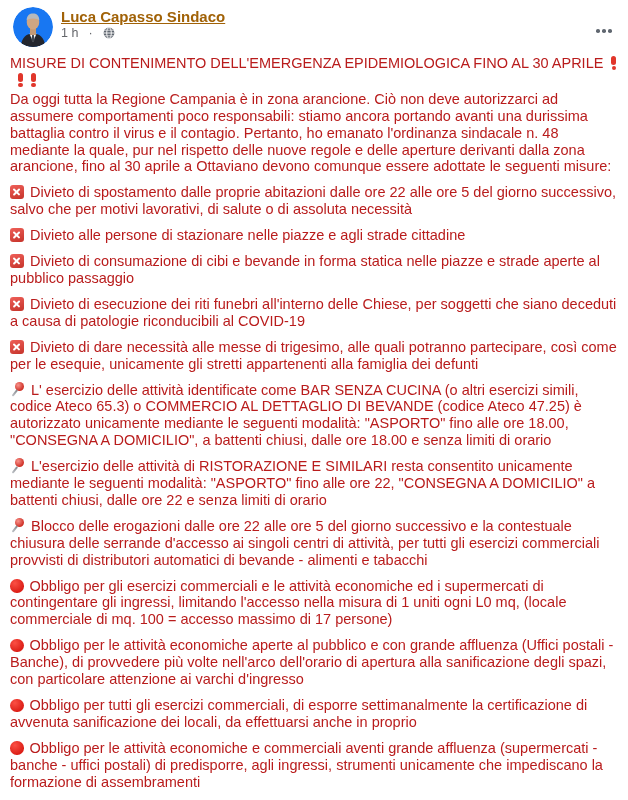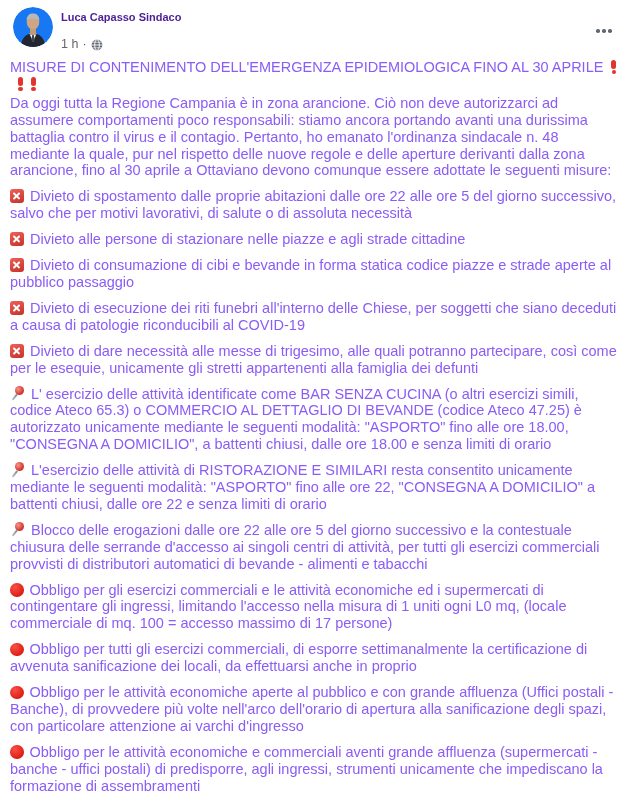--- a/index.html
+++ b/index.html
@@ -4,30 +4,30 @@
 <style>
   * { margin:0; padding:0; box-sizing:border-box; }
   html,body { background:#ffffff; }
   body { font-family:"Liberation Sans","DejaVu Sans",sans-serif; }
   .page { width:628px; height:800px; background:#fff; overflow:hidden; position:relative; }
 
   
   .header { display:flex; align-items:flex-start; padding:7px 12px 0 13px; }
   .avatar { width:40px; height:40px; border-radius:50%; overflow:hidden; flex:0 0 40px; cursor:pointer; }
   .header-text { margin-left:8px; flex:1; }
-  .author-name { font-size:11px; font-weight:bold; color:#4c1d95; line-height:19px; display:inline-block; cursor:pointer; }
-  .meta-row { display:flex; align-items:flex-end; gap:4px; margin-top:10px; }
+  .author-name { font-size:15px; font-weight:bold; color:#a16207; line-height:19px; display:inline-block; cursor:pointer;text-decoration:underline; }
+  .meta-row { display:flex; align-items:center; gap:10px; margin-top:0; }
   .timestamp { font-size:12.5px; color:#65676b; }
   .meta-sep { font-size:12.5px; color:#65676b; }
   .globe { display:inline-block; line-height:0; }
   .menu-btn { border:none; background:transparent; padding:6px 4px; cursor:pointer; margin-top:8px; }
   .dot { width:3.6px; height:3.6px; border-radius:50%; background:#606770; display:inline-block; margin-left:2.6px; }
 
   
-  .post-body { padding:5px 9px 0 10px; font-size:14.5px; line-height:16.9px; color:#8b5cf6; }
+  .post-body { padding:5px 9px 0 10px; font-size:14.5px; line-height:16.9px; color:#b91c1c; }
   .post-title { margin-top:3px; }
   .intro { margin-top:2px; }
   .item { margin-top:9px; }
 
   
   .icon { display:inline-block; position:relative; vertical-align:-2px; margin-right:6px; }
 
   .icon-cross-mark { width:14px; height:14px; border-radius:3px;
     background:linear-gradient(160deg,#ef6059 0%,#c5332a 100%); }
   .icon-cross-mark::before,.icon-cross-mark::after { content:""; position:absolute;
@@ -98,26 +98,26 @@
   </div>
 
   <div class="post-body">
     <p class="post-title"><span>MISURE DI CONTENIMENTO DELL'EMERGENZA EPIDEMIOLOGICA FINO AL 30 APRILE</span><span class="icon icon-excl"></span><span class="icon icon-excl"></span><span class="icon icon-excl"></span></p>
 
     <p class="intro">Da oggi tutta la Regione Campania è in zona arancione. Ciò non deve autorizzarci ad assumere comportamenti poco responsabili: stiamo ancora portando avanti una durissima battaglia contro il virus e il contagio. Pertanto, ho emanato l'ordinanza sindacale n. 48 mediante la quale, pur nel rispetto delle nuove regole e delle aperture derivanti dalla zona arancione, fino al 30 aprile a Ottaviano devono comunque essere adottate le seguenti misure:</p>
 
     <div>
         <p class="item"><span class="icon item-icon icon-cross-mark"></span><span class="item-text">Divieto di spostamento dalle proprie abitazioni dalle ore 22 alle ore 5 del giorno successivo, salvo che per motivi lavorativi, di salute o di assoluta necessità</span></p>
         <p class="item"><span class="icon item-icon icon-cross-mark"></span><span class="item-text">Divieto alle persone di stazionare nelle piazze e agli strade cittadine</span></p>
-        <p class="item"><span class="icon item-icon icon-cross-mark"></span><span class="item-text">Divieto di consumazione di cibi e bevande in forma statica codice piazze e strade aperte al pubblico passaggio</span></p>
+        <p class="item"><span class="icon item-icon icon-cross-mark"></span><span class="item-text">Divieto di consumazione di cibi e bevande in forma statica nelle piazze e strade aperte al pubblico passaggio</span></p>
         <p class="item"><span class="icon item-icon icon-cross-mark"></span><span class="item-text">Divieto di esecuzione dei riti funebri all'interno delle Chiese, per soggetti che siano deceduti a causa di patologie riconducibili al COVID-19</span></p>
         <p class="item"><span class="icon item-icon icon-cross-mark"></span><span class="item-text">Divieto di dare necessità alle messe di trigesimo, alle quali potranno partecipare, così come per le esequie, unicamente gli stretti appartenenti alla famiglia dei defunti</span></p>
         <p class="item"><span class="icon item-icon icon-pushpin"></span><span class="item-text">L' esercizio delle attività identificate come BAR SENZA CUCINA (o altri esercizi simili, codice Ateco 65.3) o COMMERCIO AL DETTAGLIO DI BEVANDE (codice Ateco 47.25)  è autorizzato unicamente mediante le seguenti modalità: "ASPORTO" fino alle ore 18.00, "CONSEGNA A DOMICILIO", a battenti chiusi, dalle ore 18.00 e senza limiti di orario</span></p>
         <p class="item"><span class="icon item-icon icon-pushpin"></span><span class="item-text">L'esercizio delle attività di RISTORAZIONE E SIMILARI resta  consentito  unicamente mediante le seguenti modalità: "ASPORTO" fino alle ore 22, "CONSEGNA A DOMICILIO" a battenti chiusi, dalle ore 22 e senza limiti di orario</span></p>
         <p class="item"><span class="icon item-icon icon-pushpin"></span><span class="item-text">Blocco delle erogazioni dalle ore 22 alle ore 5 del giorno successivo e la contestuale chiusura delle serrande d'accesso ai singoli centri di attività, per tutti gli esercizi commerciali provvisti di distributori automatici di bevande - alimenti e tabacchi</span></p>
         <p class="item"><span class="icon item-icon icon-red-circle"></span><span class="item-text">Obbligo per gli esercizi commerciali e le attività economiche ed i supermercati di contingentare gli ingressi, limitando l'accesso nella misura di 1 uniti ogni L0 mq, (locale commerciale di mq. 100 = accesso massimo di 17 persone)</span></p>
+        <p class="item"><span class="icon item-icon icon-red-circle"></span><span class="item-text">Obbligo per le attività economiche aperte al pubblico e con grande affluenza (Uffici postali - Banche), di provvedere più volte nell'arco dell'orario di apertura alla sanificazione degli spazi, con particolare attenzione ai varchi d'ingresso</span></p>
         <p class="item"><span class="icon item-icon icon-red-circle"></span><span class="item-text">Obbligo per tutti gli esercizi commerciali, di esporre settimanalmente la certificazione di avvenuta sanificazione dei locali, da effettuarsi anche in proprio</span></p>
-        <p class="item"><span class="icon item-icon icon-red-circle"></span><span class="item-text">Obbligo per le attività economiche aperte al pubblico e con grande affluenza (Uffici postali - Banche), di provvedere più volte nell'arco dell'orario di apertura alla sanificazione degli spazi, con particolare attenzione ai varchi d'ingresso</span></p>
         <p class="item"><span class="icon item-icon icon-red-circle"></span><span class="item-text">Obbligo per le attività economiche e commerciali aventi grande affluenza (supermercati - banche - uffici postali) di predisporre, agli ingressi, strumenti unicamente che impediscano la formazione di assembramenti</span></p>
       </div>
   </div>
 
 </div>
 
 </body></html>

